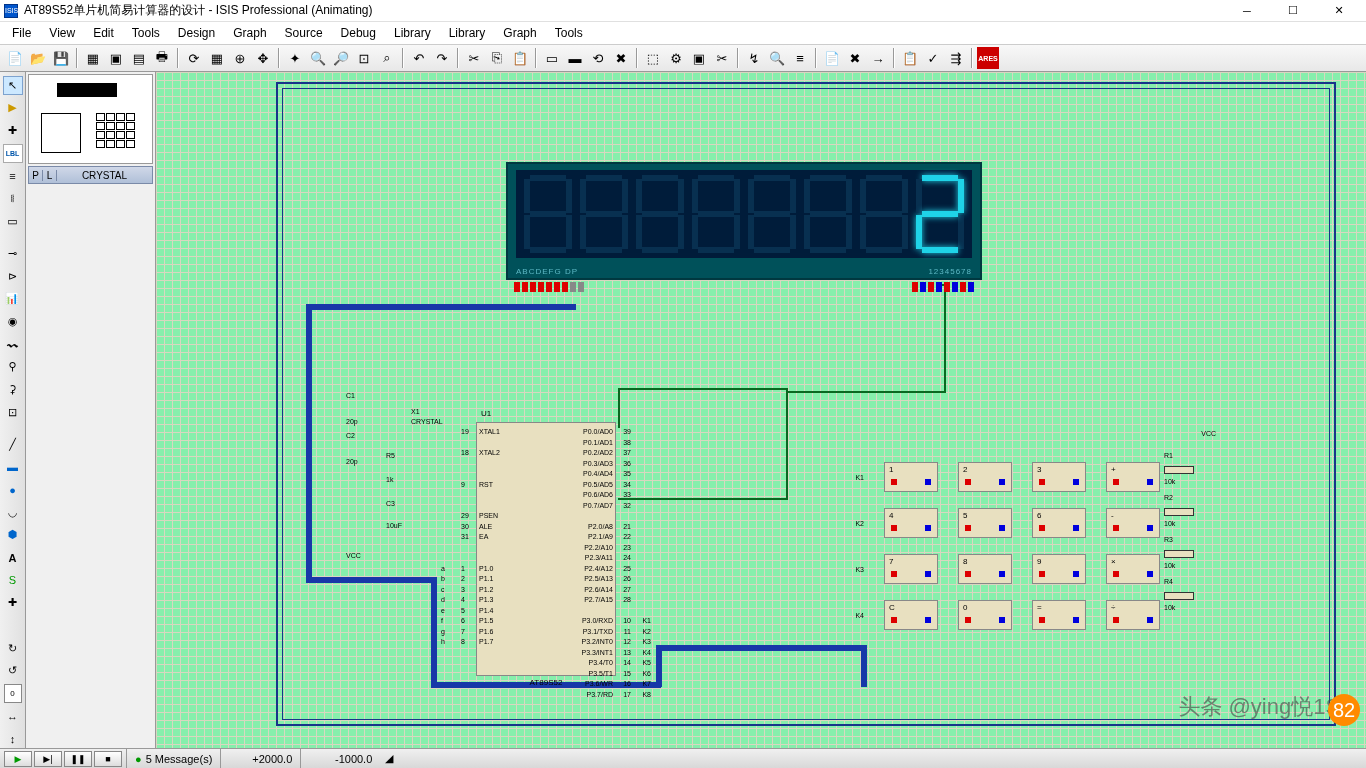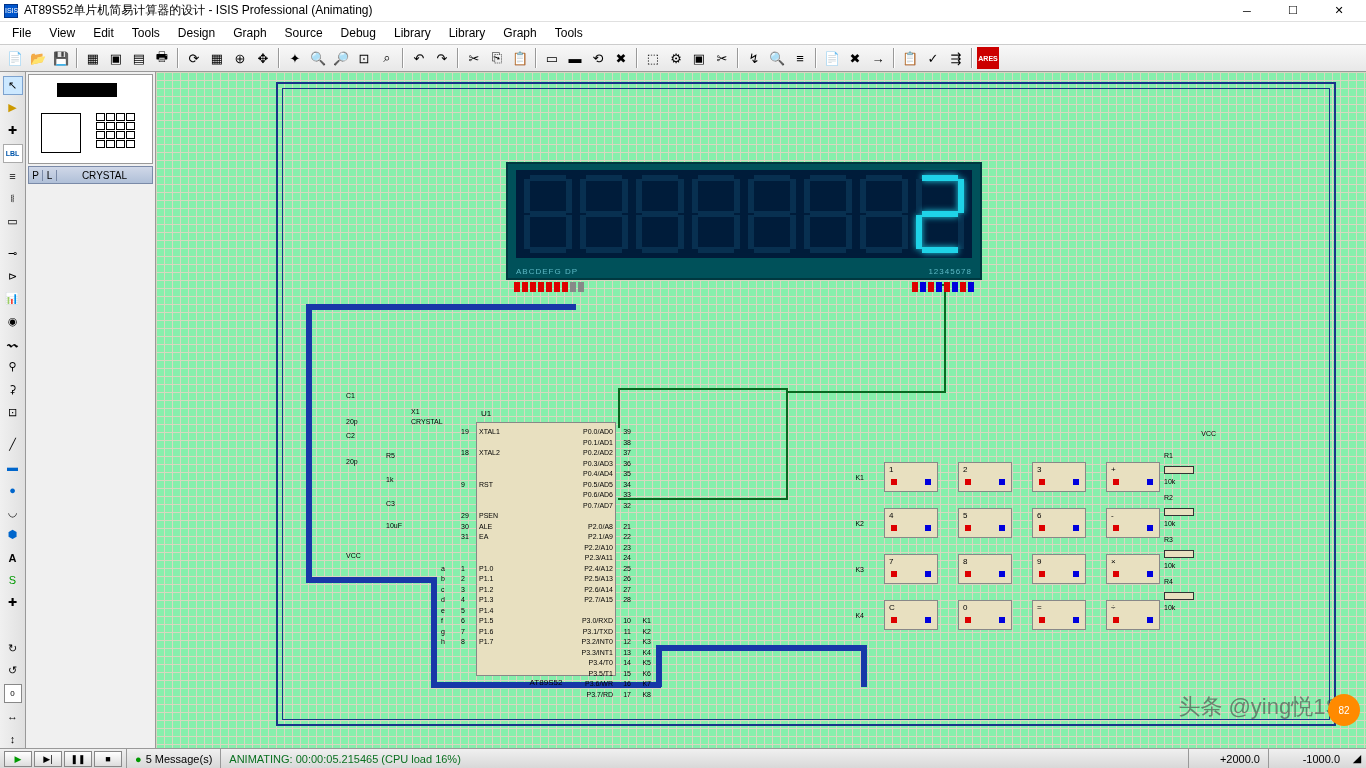--- a/index.html
+++ b/index.html
@@ -95,21 +95,21 @@
 .comp-area { position: absolute; left: 170px; top: 320px; width: 140px; height: 250px; font-size: 7px; }
 .comp-lbl { position: absolute; }
 
 .status-bar { height: 20px; background: linear-gradient(#f0f0f0,#d8d8d8); border-top: 1px solid #999; display: flex; align-items: center; font-size: 11px; }
 .sim-controls { display: flex; gap: 2px; padding: 0 4px; height: 18px; align-items: center; }
 .sim-btn { width: 28px; height: 16px; background: linear-gradient(#fff,#ddd); border: 1px solid #888; display: flex; align-items: center; justify-content: center; font-size: 9px; cursor: default; }
 .status-sec { padding: 0 8px; border-left: 1px solid #999; height: 100%; display: flex; align-items: center; }
 .status-anim { color: #0a7020; }
 
 .watermark { position: absolute; right: 10px; bottom: 26px; font-size: 22px; color: rgba(70,70,70,0.62); font-weight: 500; pointer-events: none; display: flex; align-items: center; gap: 6px; }
-.wm-badge { width: 32px; height: 32px; border-radius: 50%; background: #ff8a00; color: #fff; font-size: 10px; display: flex; align-items: center; justify-content: center; position: absolute; right: -4px; bottom: -4px; }
+.wm-badge { width: 32px; height: 32px; border-radius: 50%; background: #ff8a00; color: #fff; font-size: 20px; display: flex; align-items: center; justify-content: center; position: absolute; right: -4px; bottom: -4px; }
 </style>
 </head>
 <body>
 
 <div class="title-bar">
   <div class="app-icon">ISIS</div>
   <div class="title">AT89S52单片机简易计算器的设计 - ISIS Professional (Animating)</div>
   <div class="win-controls">
     <div class="win-btn">─</div>
     <div class="win-btn">☐</div>
@@ -570,17 +570,16 @@
   <div class="sim-controls">
     <div class="sim-btn" style="color:#090;">▶</div>
     <div class="sim-btn">▶|</div>
     <div class="sim-btn">❚❚</div>
     <div class="sim-btn">■</div>
   </div>
   <div class="status-sec">
     <span style="color:#090;margin-right:4px;">●</span>
     <span>5 Message(s)</span>
   </div>
-  <div class="status-sec status-anim" style="flex:1;">ANIMATING: 00:00:05.215465 (CPU load 16%)</div>
   <div class="status-sec" style="width:80px;justify-content:flex-end;">+2000.0</div>
   <div class="status-sec" style="width:80px;justify-content:flex-end;">-1000.0</div>
   <div style="width:18px;text-align:center;">◢</div>
 </div>
 
 </body></html>

